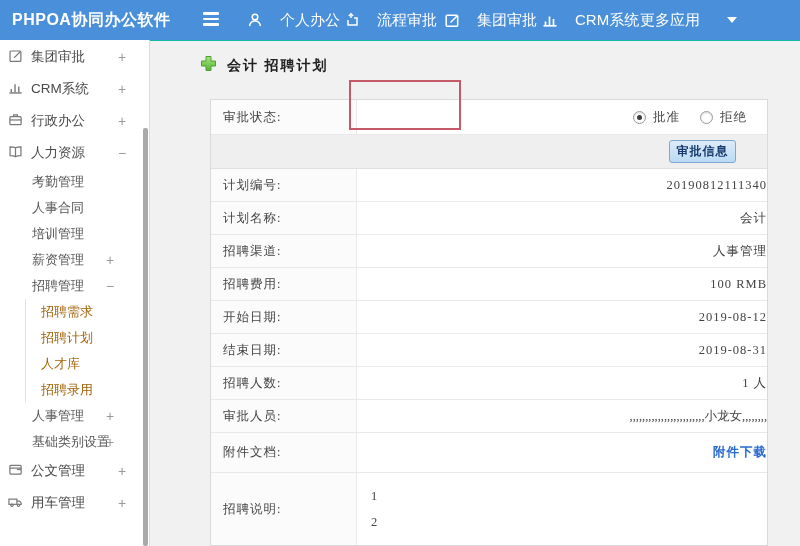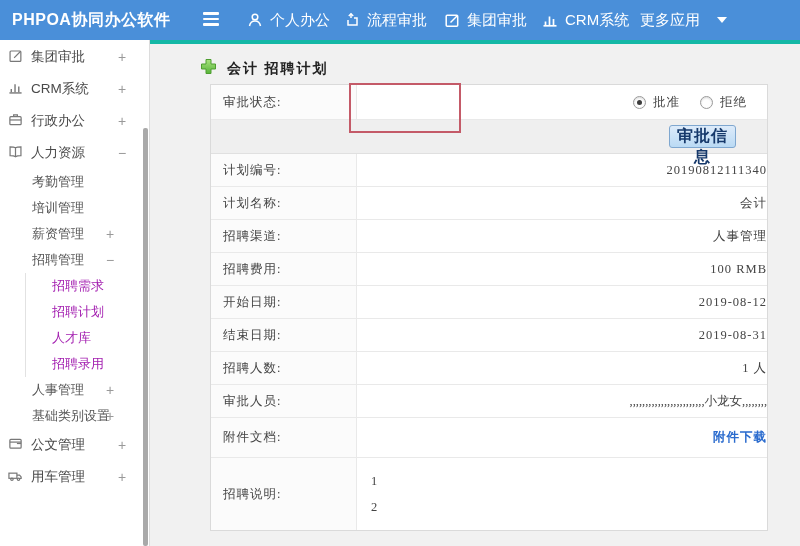--- a/index.html
+++ b/index.html
@@ -4,61 +4,61 @@
 <style>
   * { margin:0; padding:0; box-sizing:border-box; }
   html,body { width:800px; height:546px; overflow:hidden; }
   body { position:relative; background:#f1f1f1; font-family:"Liberation Sans",sans-serif; }
 
   
   .navbar { position:absolute; left:0; top:0; width:800px; height:40px; background:#4a8fd9; color:#fff; }
   .logo { position:absolute; left:12px; top:0; height:40px; line-height:40px; font-size:16px; font-weight:bold; letter-spacing:.5px; }
   .hamburger { position:absolute; left:200px; top:9px; width:22px; height:22px; cursor:pointer; }
   .hamburger span { display:block; width:16px; height:2.5px; background:#fff; margin:3px 3px; border-radius:1px; }
-  .nav-item { position:absolute; top:0; height:40px; display:flex; align-items:center; gap:7px; font-size:15px; cursor:pointer; }
+  .nav-item { position:absolute; top:0; height:40px; display:flex; align-items:center; gap:17px; font-size:15px; cursor:pointer; }
   .nav-item svg { display:block; }
   .ni1{left:247px;} .ni2{left:344px;} .ni3{left:444px;} .ni4{left:542px;} .ni5{left:640px;}
   .caret { width:0; height:0; border-left:5px solid transparent; border-right:5px solid transparent; border-top:6px solid #fff; margin-left:10px; }
 
   
   .sidebar { position:absolute; left:0; top:40px; width:150px; height:506px; background:#fff; border-right:1px solid #dcdcdc; }
   .menu { padding-top:1px; }
   .mi { position:relative; display:flex; align-items:center; cursor:pointer; color:#4a4a4a; }
   .mi.l1 { height:32px; padding-left:8px; gap:8px; font-size:13.5px; }
   .mi.l1 svg { flex:0 0 auto; }
   .mi.l2 { height:26px; padding-left:32px; font-size:13px; color:#555; }
-  .mi.l3 { height:26px; margin-left:25px; border-left:1px solid #e2e2e2; padding-left:26px; font-size:13px; color:#a21caf; }
+  .mi.l3 { height:26px; margin-left:25px; border-left:1px solid #e2e2e2; padding-left:15px; font-size:13px; color:#a16207; }
   .toggle { position:absolute; color:#999; font-size:14px; font-weight:normal; }
   .mi.l1 .toggle { left:118px; }
   .mi.l2 .toggle { left:106px; }
   .scroll-thumb { position:absolute; right:1px; top:88px; width:5px; height:418px; background:#a9a9a9; border-radius:2px; }
 
   
-  .main { position:absolute; left:150px; top:40px; width:650px; height:506px; background:#f1f1f1; border-top:4px solid #14b8a6; }
+  .main { position:absolute; left:150px; top:40px; width:650px; height:506px; background:#f1f1f1; border-top:1px solid #14b8a6; }
   .page-header { position:absolute; left:50px; top:14px; display:flex; align-items:center; }
   .page-title { margin-left:10px; font-family:"Liberation Serif",serif; font-weight:bold; font-size:14px; letter-spacing:2px; color:#222; }
 
-  .panel { position:absolute; left:60px; top:40px; width:558px; background:#fff; border:1px solid #dadada; }
+  .panel { position:absolute; left:60px; top:58px; width:558px; background:#fff; border:1px solid #dadada; }
   .row { display:flex; border-bottom:1px solid #e9e9e9; font-family:"Liberation Serif",serif; font-size:12.5px; color:#444; letter-spacing:1px; }
   .row:last-child { border-bottom:none; }
   .cell-label { width:146px; background:#fbfbfb; border-right:1px solid #e9e9e9; display:flex; align-items:center; padding-left:12px; flex:0 0 auto; }
   .cell-value { flex:1; display:flex; align-items:center; padding-left:14px;justify-content:flex-end; }
   .r-approve { height:35px; }
   .r-toolbar { height:34px; background:#efefef; display:flex; align-items:center; justify-content:flex-end; padding-right:31px; border-bottom:1px solid #e0e0e0; }
   .r-data { height:33px; }
   .r-attach { height:40px; }
   .r-desc { height:72px; }
   .r-desc .cell-value { flex-direction:column; align-items:flex-start; justify-content:center; }
   .desc-line { height:26px; line-height:26px; }
 
   .radio { width:13px; height:13px; border-radius:50%; border:1px solid #9a9a9a; background:#fefefe; box-shadow:inset 0 1px 2px rgba(0,0,0,.15); display:inline-flex; align-items:center; justify-content:center; cursor:pointer; flex:0 0 auto; }
   .radio.sel::after { content:""; width:5px; height:5px; border-radius:50%; background:#3d3d3d; }
   .radio-label { margin:0 20px 0 7px; cursor:pointer; }
 
-  .btn-approve { width:67px; height:23px; background:linear-gradient(#ddebfa,#badaf4); border:1px solid #7fa7cf; border-radius:3px; font-family:"Liberation Serif",serif; font-weight:bold; font-size:16px; color:#16396b; letter-spacing:1px; cursor:pointer; }
+  .btn-approve { width:67px; height:23px; background:linear-gradient(#ddebfa,#badaf4); border:1px solid #7fa7cf; border-radius:3px; font-family:"Liberation Serif",serif; font-weight:bold; font-size:12px; color:#16396b; letter-spacing:1px; cursor:pointer; }
 
   .red-box { position:absolute; left:199px; top:39px; width:112px; height:50px; border:2px solid #c45a68; pointer-events:none; z-index:5; }
 
   .link { color:#2a6bce; font-weight:bold; text-decoration:none; cursor:pointer; }
 </style>
 </head>
 <body>
 
 <div class="navbar">
   <div class="logo">PHPOA协同办公软件</div>
@@ -145,20 +145,23 @@
     <div class="mi l1">
       <span><svg width="15" height="15" viewBox="0 0 16 16" fill="none" stroke="#787878" stroke-width="1.3">
             <path d="M8 4C6.6 3.1 4.8 3 2.2 3v9.5c2.6 0 4.4.1 5.8 1 1.4-.9 3.2-1 5.8-1V3C11.2 3 9.4 3.1 8 4v9.5"></path>
           </svg></span>
       <span>人力资源</span>
       <span class="toggle">−</span>
     </div>
 
     <div class="mi l2">
         <span>考勤管理</span>
+      </div>
+    <div class="mi l2">
+        <span>人事合同</span>
       </div>
     <div class="mi l2">
         <span>培训管理</span>
       </div>
     <div class="mi l2">
       <span>薪资管理</span>
       <span class="toggle">+</span>
     </div>
     <div class="mi l2">
       <span>招聘管理</span>

